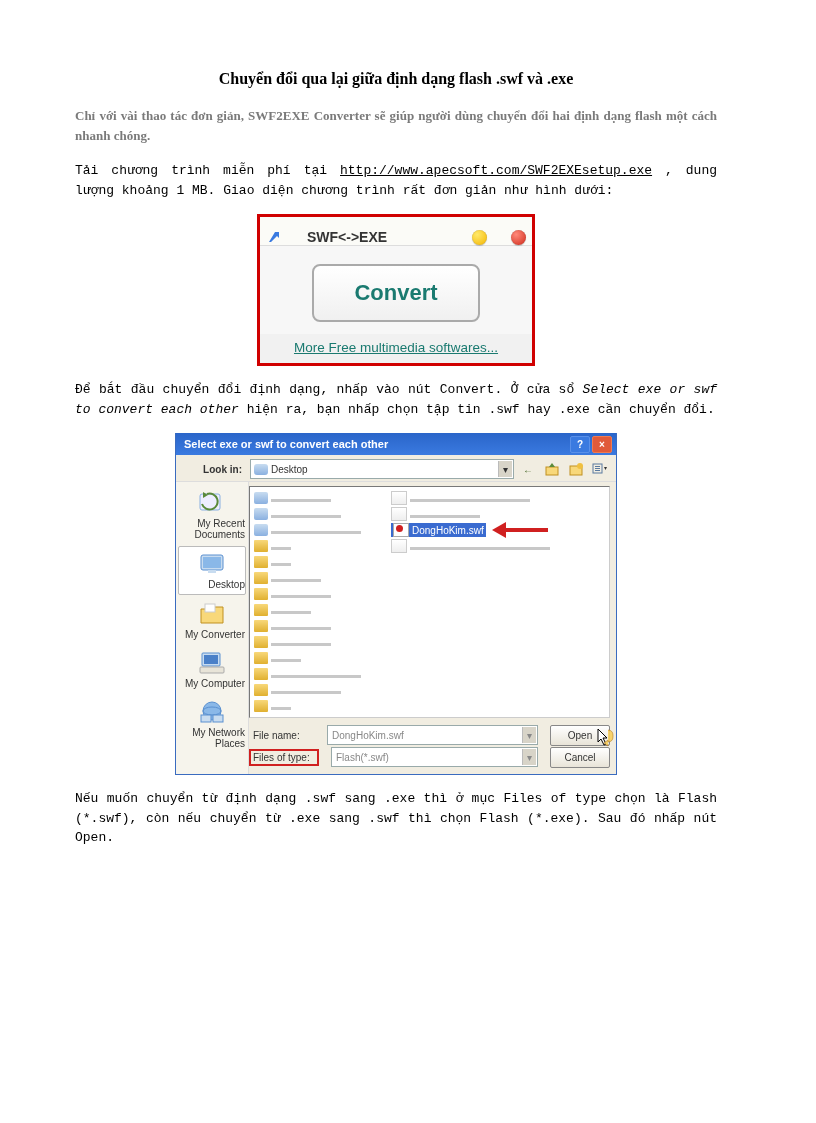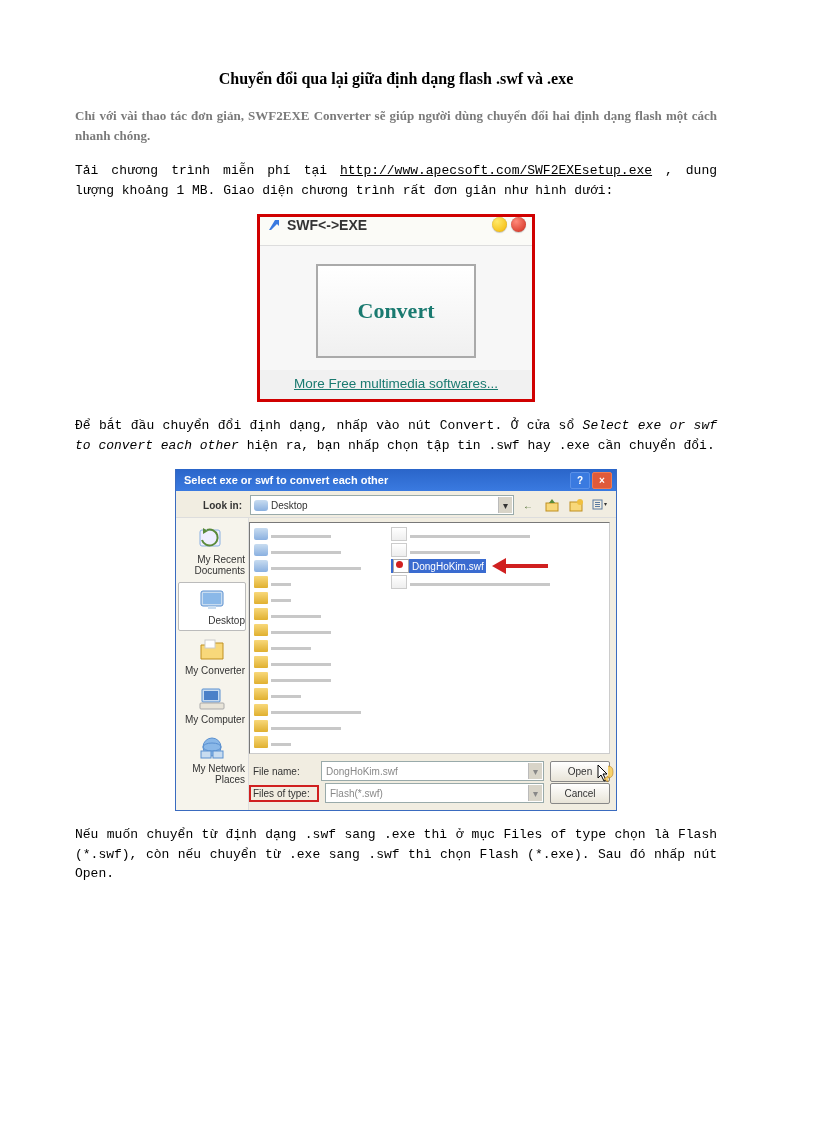--- a/index.html
+++ b/index.html
@@ -48,47 +48,48 @@
     background: #fff;
     padding: 0;
     width: 278px;
     box-sizing: border-box;
   }
   .shot1-titlebar {
     height: 28px;
     background: #fbfbf7;
     border-bottom: 1px solid #ddd;
     display: flex;
-    align-items: flex-start;
+    align-items: flex-end;
     padding: 0 6px;
     font-family: Arial, sans-serif;
     font-weight: bold;
     font-size: 14px;
     color: #333;
+    gap: 20px;
   }
   .shot1-titlebar .t1-icon {
     width: 16px; height: 16px; margin-right: 5px;
     display: inline-block;
   }
   .shot1-titlebar .spacer { flex: 1; }
   .mac-dot { width:15px;height:15px;border-radius:50%;margin-left:4px;display:inline-block;box-shadow:inset 0 0 1px rgba(0,0,0,.3), 0 1px 1px rgba(0,0,0,.2);}
   .mac-yellow { background: radial-gradient(circle at 35% 30%, #ffe96a, #f4b500);}
   .mac-red { background: radial-gradient(circle at 35% 30%, #ff8a7a, #d02a1a);}
   .shot1-body {
     background: #f7f7f7;
     padding: 18px 0 12px 0;
     text-align: center;
   }
   .convert-btn {
     display: inline-block;
-    padding: 32px 40px;
+    padding: 14px 40px;
     border: 2px solid #aaa;
-    border-radius: 0;
+    border-radius: 8px;
     background: linear-gradient(#fff,#f0f0f0);
-    font-family: Liberation Serif, serif;
+    font-family: Liberation Sans, sans-serif;
     font-size: 22px;
     font-weight: bold;
     color: #1a7a70;
   }
   .shot1-footer {
     background:#f1f1f1;
     padding: 6px 8px 8px 8px;
     font-family: Arial, sans-serif;
     font-size: 13.5px;
     color: #1a7a70;
@@ -180,21 +181,21 @@
     width:52px;height:10px;
   }
   .arrow::before {
     content:"";position:absolute;left:12px;top:3px;width:44px;height:4px;background:#d02020;
   }
   .arrow::after {
     content:"";position:absolute;left:0;top:-3px;width:0;height:0;
     border-top:8px solid transparent;border-bottom:8px solid transparent;border-right:14px solid #d02020;
   }
   .s2-bottom { padding:2px 6px 6px 0;}
-  .s2-row { display:flex;align-items:center;gap:6px;height:22px;}
+  .s2-row { display:flex;align-items:center;gap:12px;height:22px;}
   .s2-row .lbl2 { width:62px;text-align:left;padding-left:4px;}
   .s2-row.redbox .lbl2 { border:2px solid #d02020;padding:1px 2px;}
   .s2-input {
     flex:1;height:18px;background:#fff;border:1px solid #9aa;
     display:flex;align-items:center;padding:0 14px 0 4px;position:relative;color:#888;
   }
   .s2-input .dd { position:absolute;right:1px;top:1px;width:13px;height:16px;background:#d8d4c8;border-left:1px solid #bbb;display:flex;align-items:center;justify-content:center;}
   .s2-btn {
     width:58px;height:19px;border:1px solid #888;background:linear-gradient(#fff,#e8e4d8);
     display:flex;align-items:center;justify-content:center;border-radius:2px;color:#333;

